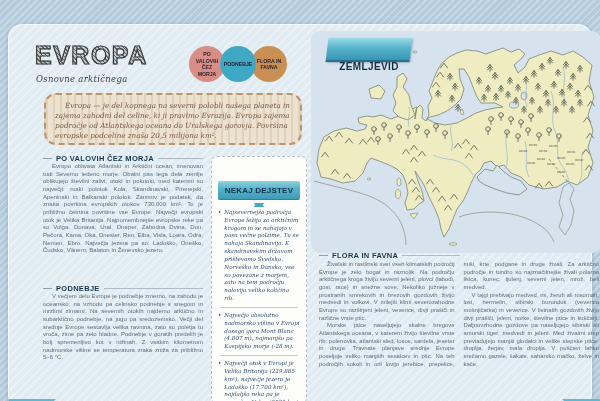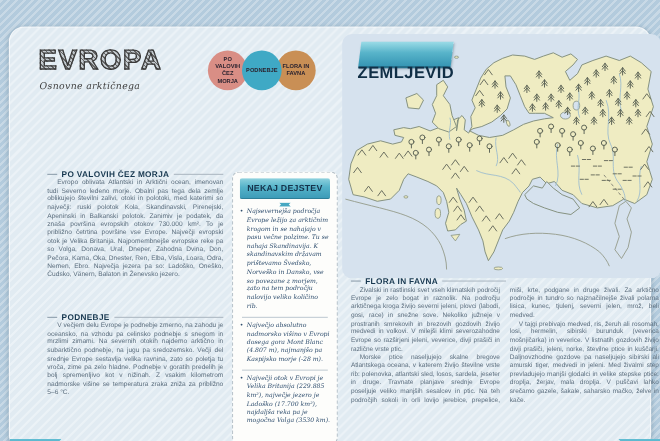--- a/index.html
+++ b/index.html
@@ -74,21 +74,21 @@
   .facts {
     position:absolute; left:202px; top:131px; width:96px; height:248px;
     background:#fdfdfb; border:1.5px dashed #b6c1c8; border-radius:6px;
     padding:5px 6px 4px 6px;
   }
   .facts-head {
     height:19px; border-radius:2px;
     background:linear-gradient(180deg,#8ed2de 0%, #55b2c9 45%, #3d9cb8 100%);
     border-bottom:1.5px solid #2e7f98;
     display:flex; align-items:center; justify-content:center;
-    font-size:8px; font-weight:bold; color:#15324a; letter-spacing:.2px;
+    font-size:8px; font-weight:bold; color:#15324a; letter-spacing:.2px;margin-top:19px;
   }
   .facts-bow {
     width:11px; height:4px; margin:3px auto 2px auto; background:#47a8c2;
     clip-path:polygon(0 0,100% 0,82% 50%,100% 100%,0 100%,18% 50%);
   }
   .fact {
     display:flex; gap:3px;
     font-family:"DejaVu Serif", serif; font-style:italic;
     font-size:5.6px; line-height:1.4; color:#2f4e6e;
   }
@@ -112,21 +112,21 @@
     position:absolute; left:318px; top:13px; width:84px; height:24px; z-index:5;
   }
   .map-label .bg {
     position:absolute; inset:0; transform:skewX(-7deg);
     background:linear-gradient(180deg,#9adbe6 0%, #58b4ca 45%, #3796b4 100%);
     border-bottom:2px solid #26708b;
     box-shadow:1px 1px 2px rgba(30,60,80,.3);
   }
   .map-label .txt {
     position:absolute; inset:0; display:flex; align-items:center; justify-content:center;
-    font-size:15px; font-weight:bold; color:#112f46; letter-spacing:.4px;margin-top:28px;
+    font-size:10px; font-weight:bold; color:#112f46; letter-spacing:.4px;margin-top:28px;
   }
   .sh3 { left:310px; top:226px; width:200px; }
   .flora-cols {
     position:absolute; left:310px; top:236px; width:280px; height:141px;
     column-count:2; column-gap:9px;
     font-size:5.9px; line-height:1.3; color:#5c6e7e; text-align:justify;
     overflow:hidden;
   }
   .flora-cols p { text-indent:8px; }
 </style>
@@ -142,20 +142,23 @@
     <div class="topic-circle tc0">
       <span>PO VALOVIH ČEZ MORJA</span>
     </div>
     <div class="topic-circle tc2">
       <span>FLORA IN FAVNA</span>
     </div>
     <div class="topic-circle tc1">
       <span>PODNEBJE</span>
     </div>
 
+    <div class="intro-box">
+      <p>Evropa — je del kopnega na severni polobli našega planeta in zajema zahodni del celine, ki ji pravimo Evrazija. Evropa zajema področje od Atlantskega oceana do Uralskega gorovja. Površina evropske podceline znaša 20,5 milijona km².</p>
+    </div>
 
     <div class="sec-head sh1">
       <span class="dash"></span>
       <span class="label">PO VALOVIH ČEZ MORJA</span>
       <span class="rule"></span>
     </div>
     <div class="body-text bt1">
       <p>Evropo oblivata Atlantski in Arktični ocean, imenovan tudi Severno ledeno morje. Obalni pas tega dela zemlje oblikujejo številni zalivi, otoki in polotoki, med katerimi so največji: ruski polotok Kola, Skandinavski, Pirenejski, Apeninski in Balkanski polotok. Zanimiv je podatek, da znaša površina evropskih otokov 730.000 km². To je približno četrtina površine vse Evrope. Največji evropski otok je Velika Britanija. Najpomembnejše evropske reke pa so Volga, Donava, Ural, Dneper, Zahodna Dvina, Don, Pečora, Kama, Oka, Dnester, Ren, Elba, Visla, Loara, Odra, Nemen, Ebro. Največja jezera pa so: Ladoško, Oneško, Čudsko, Vänern, Balaton in Ženevsko jezero.</p>
     </div>
 

